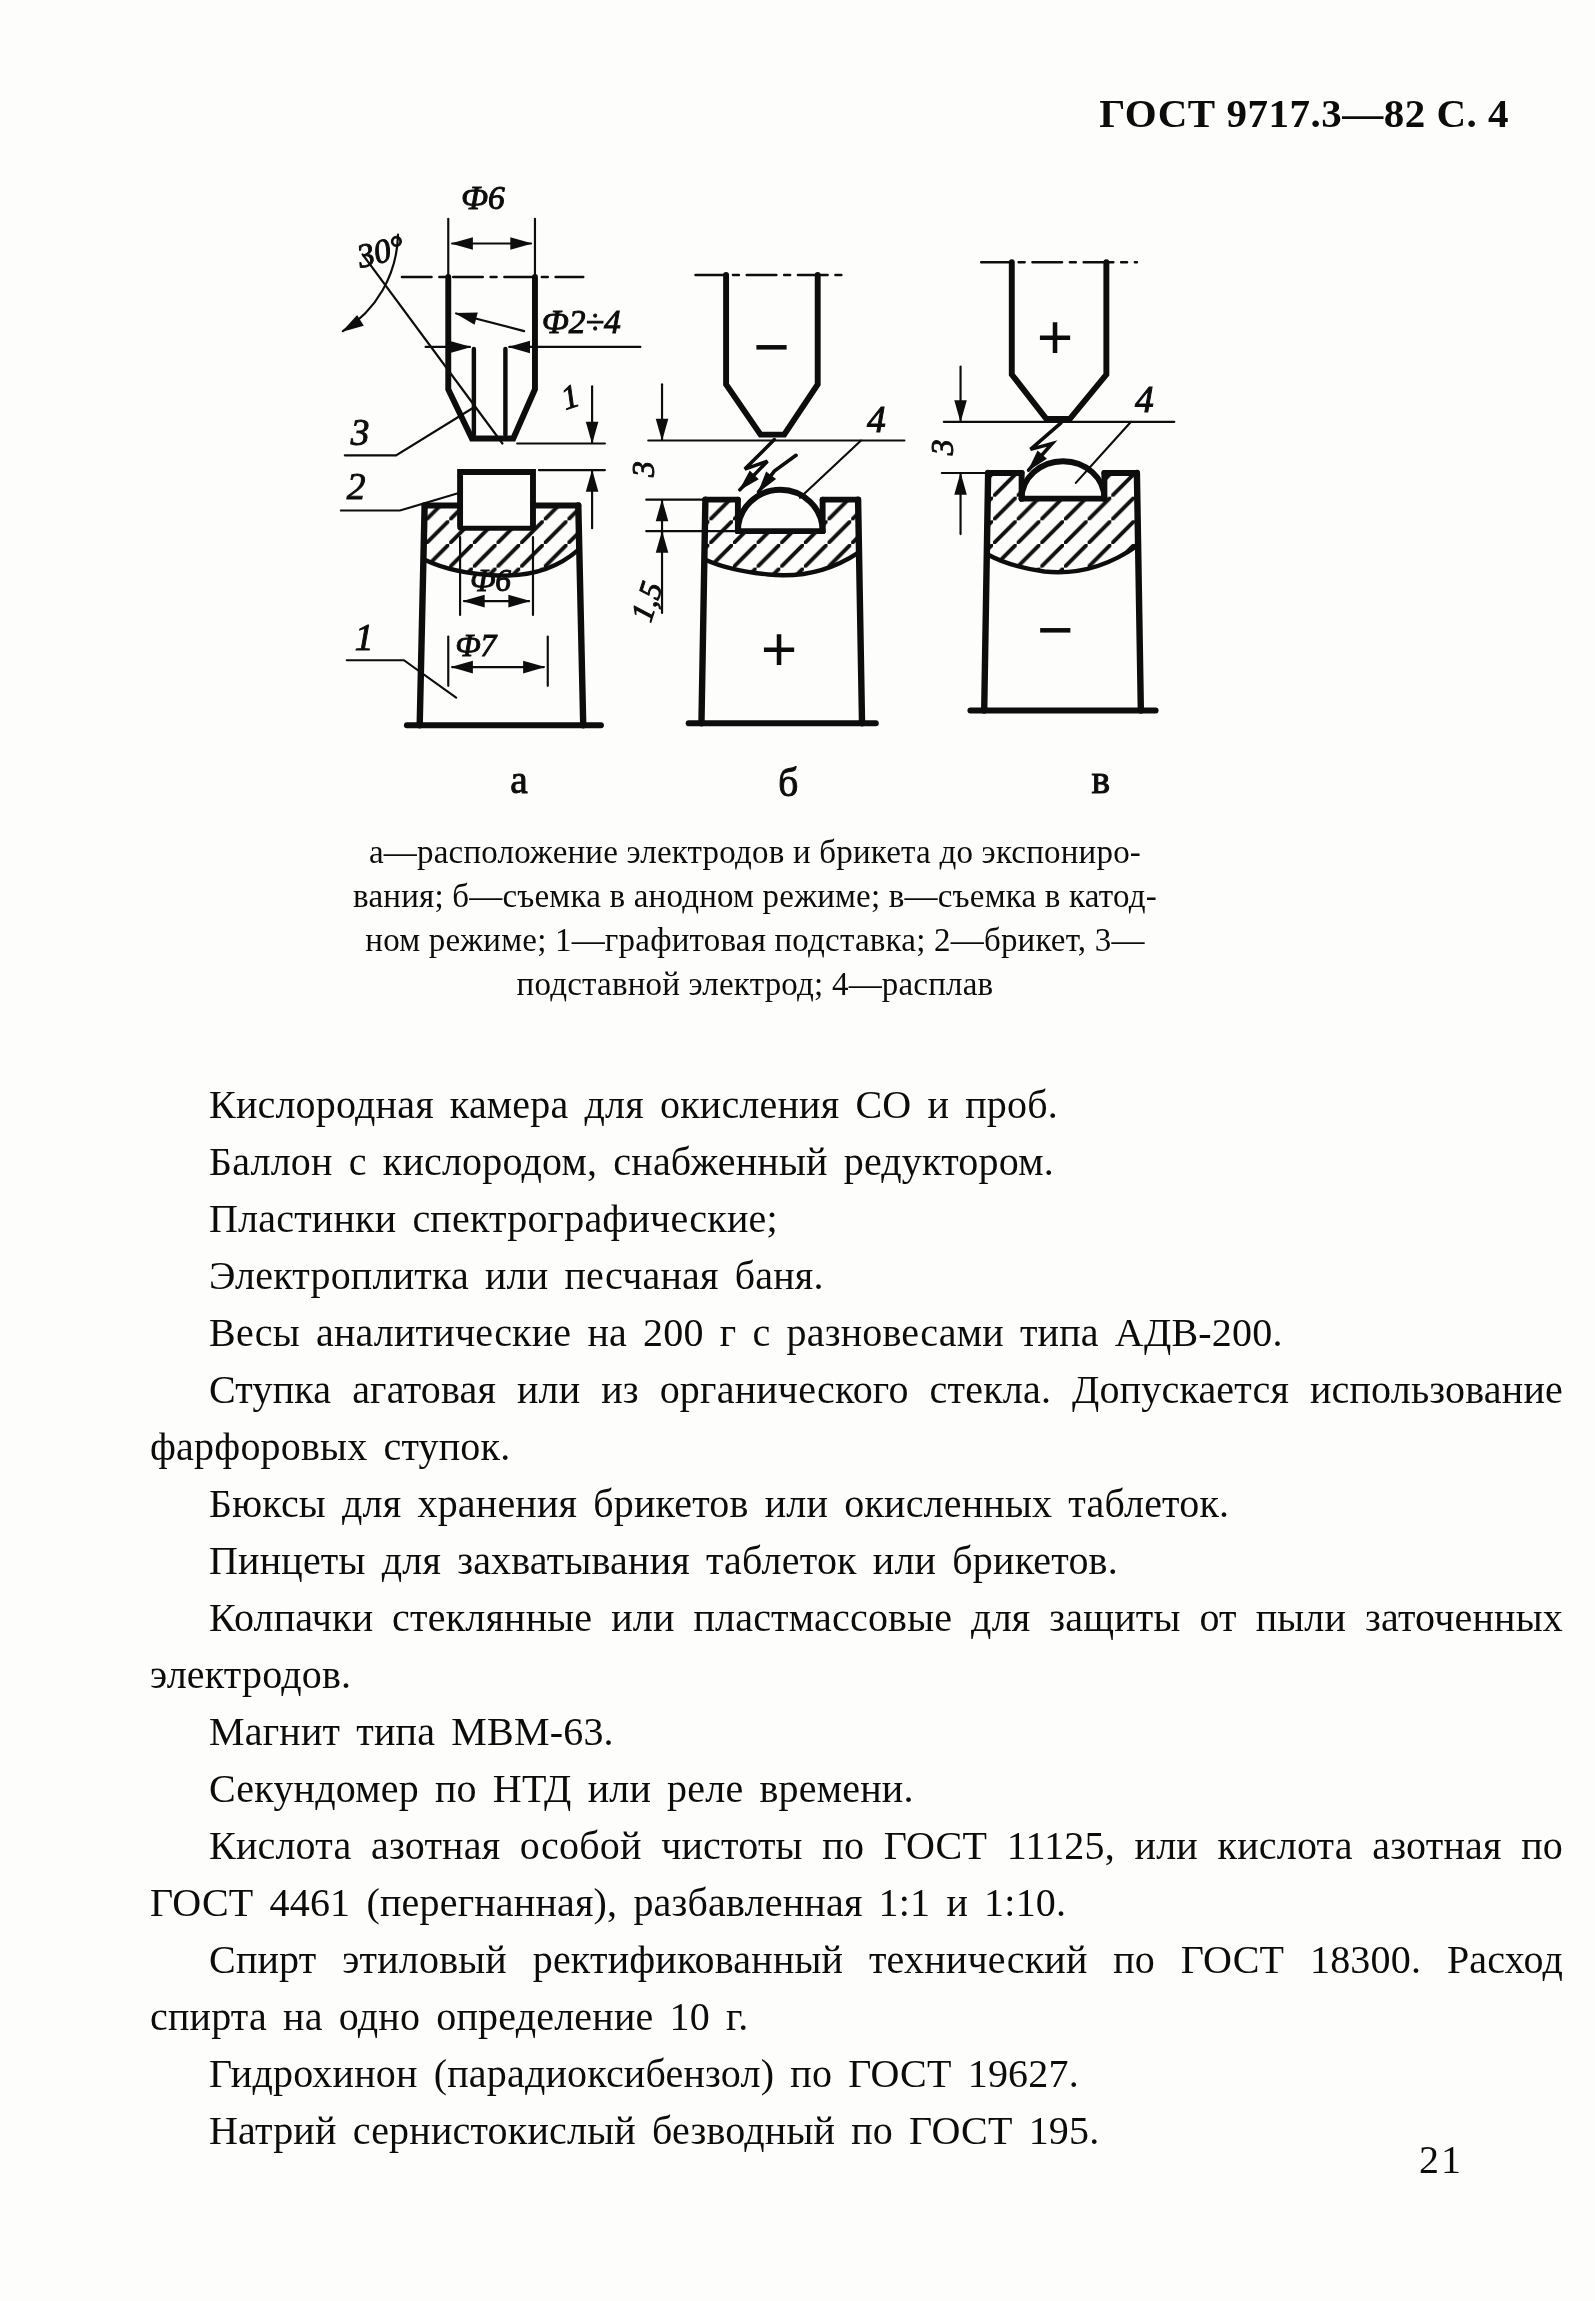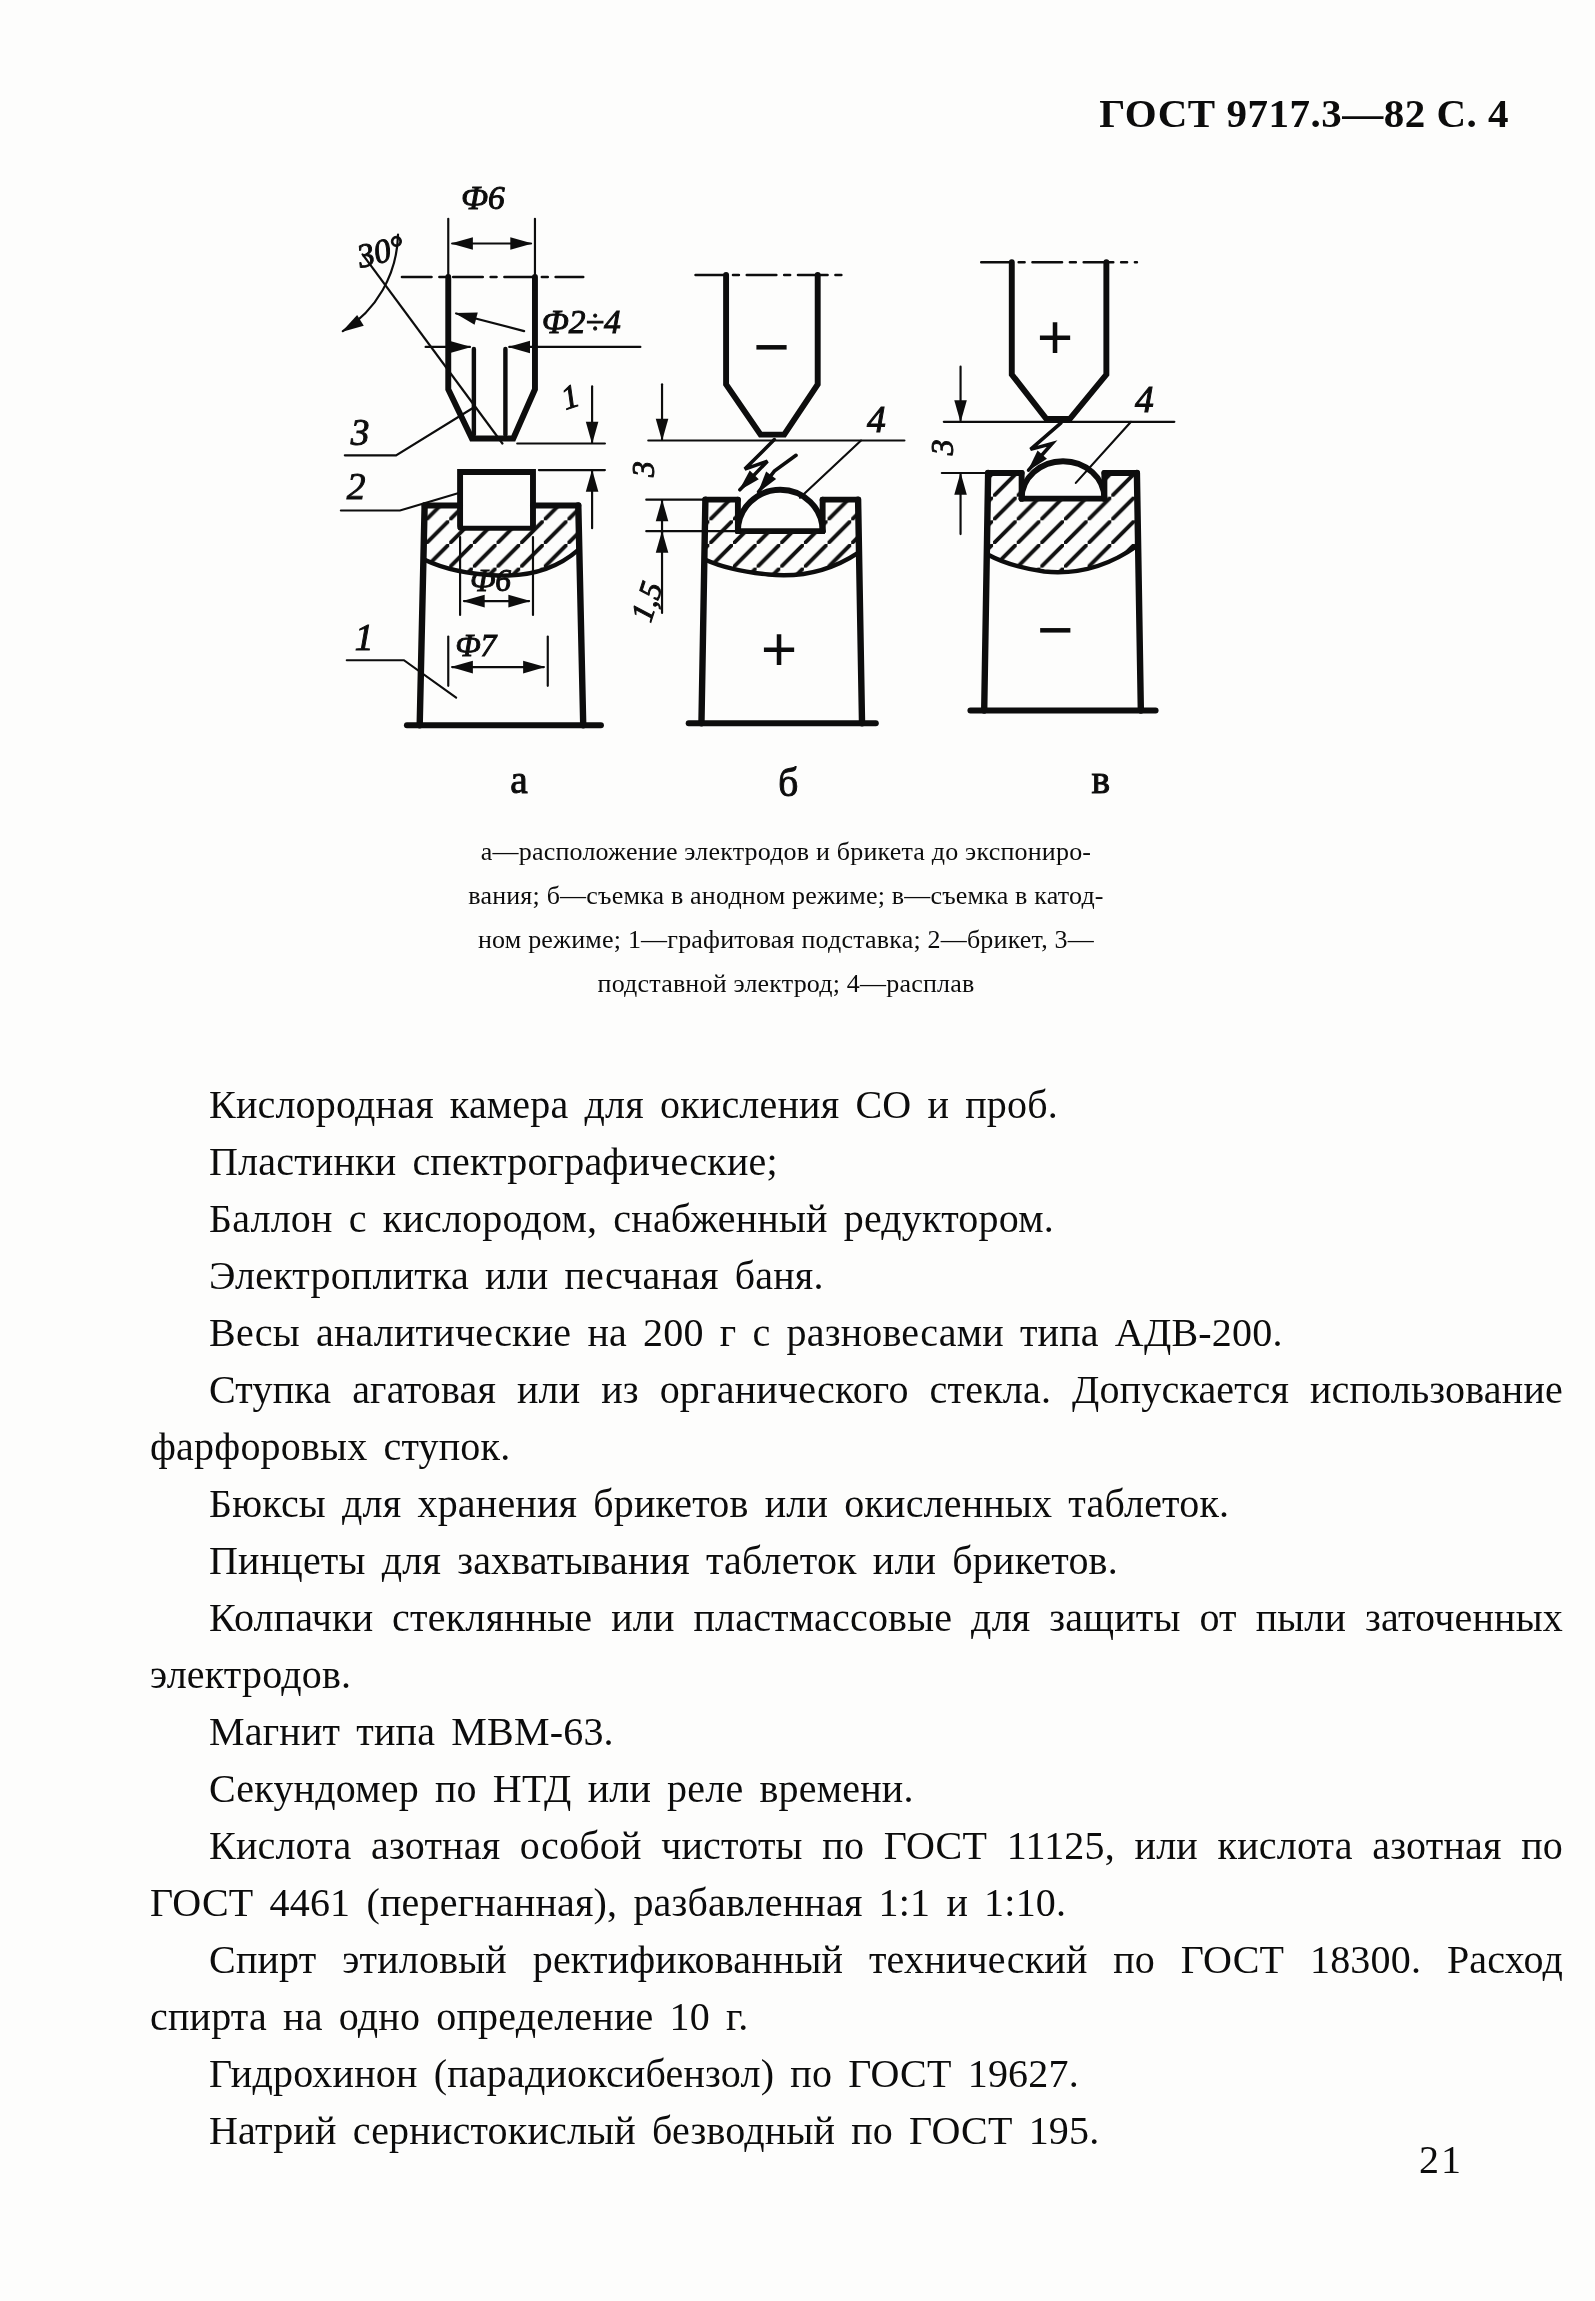--- a/index.html
+++ b/index.html
@@ -8,22 +8,22 @@
     background:#fdfdfc;color:#0c0c0c;
     font-family:"Liberation Serif", serif;
     overflow:hidden;
   }
   .doc-header{
     position:absolute;top:89px;right:87px;
     font-size:41px;font-weight:bold;letter-spacing:0.5px;white-space:nowrap;text-align:center;
   }
   .figure-svg{position:absolute;left:0;top:0;}
   .fig-caption{
-    position:absolute;top:830px;left:259px;width:1054px;
-    font-size:26px;line-height:44px;text-align:center;letter-spacing:0.2px;
+    position:absolute;top:830px;left:228px;width:1054px;
+    font-size:33px;line-height:44px;text-align:center;letter-spacing:0.2px;
   }
   .body-text{
     position:absolute;top:1076px;left:102px;width:1413px;
     font-size:40px;line-height:57px;text-align:justify;word-spacing:5.9px;
     letter-spacing:0.2px;
     margin-left:48px;
   }
   .body-text p{margin:0;text-indent:59px;}
   .page-number{
     position:absolute;top:2136px;left:1419px;font-size:40px;letter-spacing:2px;text-align:right;
@@ -181,22 +181,22 @@
 
 <div class="fig-caption">
   <div>а—расположение электродов и брикета до экспониро-</div>
   <div>вания; б—съемка в анодном режиме; в—съемка в катод-</div>
   <div>ном режиме; 1—графитовая подставка; 2—брикет, 3—</div>
   <div>подставной электрод; 4—расплав</div>
 </div>
 
 <div class="body-text">
   <p>Кислородная камера для окисления СО и проб.</p>
+  <p>Баллон с кислородом, снабженный редуктором.</p>
   <p>Пластинки спектрографические;</p>
-  <p>Баллон с кислородом, снабженный редуктором.</p>
   <p>Электроплитка или песчаная баня.</p>
   <p>Весы аналитические на 200 г с разновесами типа АДВ-200.</p>
   <p>Ступка агатовая или из органического стекла. Допускается использование фарфоровых ступок.</p>
   <p>Бюксы для хранения брикетов или окисленных таблеток.</p>
   <p>Пинцеты для захватывания таблеток или брикетов.</p>
   <p>Колпачки стеклянные или пластмассовые для защиты от пыли заточенных электродов.</p>
   <p>Магнит типа МВМ-63.</p>
   <p>Секундомер по НТД или реле времени.</p>
   <p>Кислота азотная особой чистоты по ГОСТ 11125, или кислота азотная по ГОСТ 4461 (перегнанная), разбавленная 1:1 и 1:10.</p>
   <p>Спирт этиловый ректификованный технический по ГОСТ 18300. Расход спирта на одно определение 10 г.</p>

